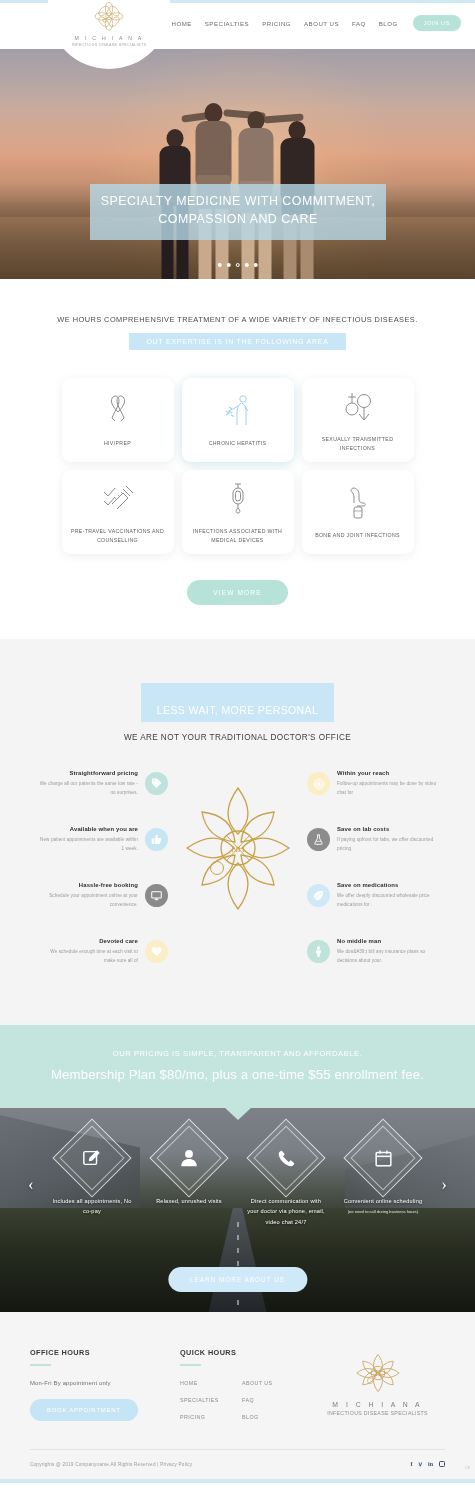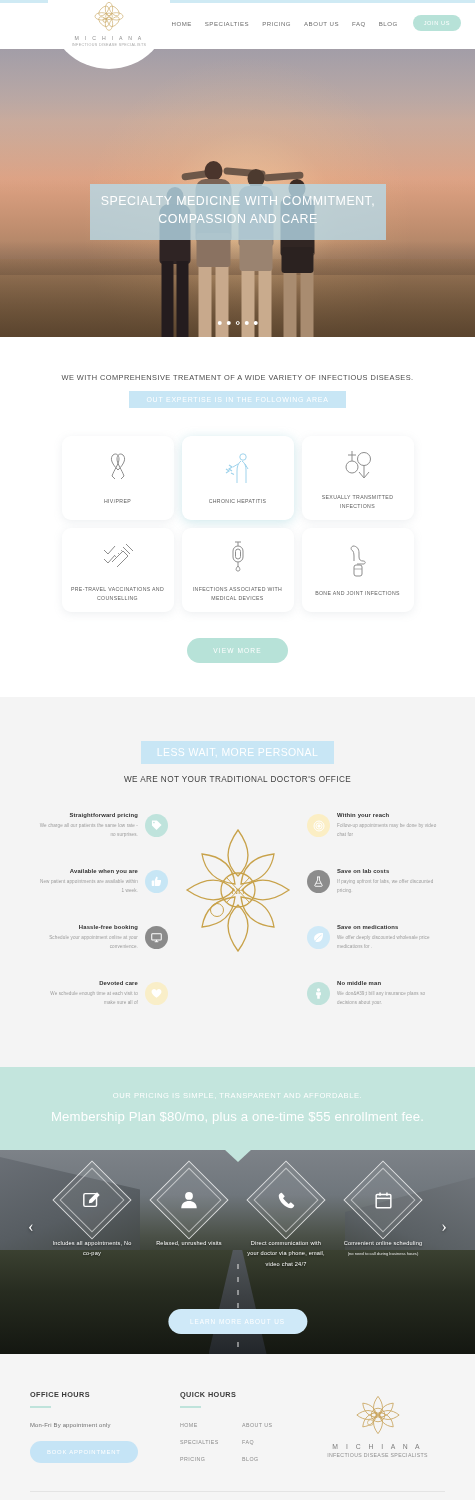--- a/index.html
+++ b/index.html
@@ -72,21 +72,21 @@
     border-radius: 11px;
     padding: 5px 11px;
     font-size: 5.6px;
     letter-spacing: 0.6px;
     margin-left: 2px;
   }
 
   
   .hero {
     position: relative;
-    height: 288px;
+    height: 230px;
     overflow: hidden;
     background: linear-gradient(to bottom,
       #b9b4bb 0%, #c0aeaa 18%, #d6a78e 34%,
       #dfa283 45%, #c08e6f 62%, #9c7a5e 78%, #7d6449 100%);
   }
   .hero-sky {
     position: absolute; inset: 0;
     background:
       radial-gradient(circle at 52% 60%, rgba(255,224,170,0.55) 0%, rgba(255,200,140,0.15) 30%, rgba(0,0,0,0) 55%),
       linear-gradient(to bottom, rgba(160,155,165,0.9) 0%, rgba(200,170,155,0.5) 25%, rgba(0,0,0,0) 50%);
@@ -227,21 +227,21 @@
     padding: 44px 0 40px;
     position: relative;
   }
   .lesswait .center { text-align: center; }
   .banner-label {
     display: inline-block;
     background: #c8e6f5;
     color: #ffffff;
     font-size: 10.5px;
     letter-spacing: 0.4px;
-    padding: 5px 16px 6px;
+    padding: 21px 16px 6px;
   }
   .lesswait h3 {
     margin-top: 11px;
     font-size: 8.2px;
     font-weight: 400;
     letter-spacing: 0.4px;
     color: #3d3d3d;
   }
   .feature-wrap {
     position: relative;
@@ -625,21 +625,21 @@
   <div class="hero-dots">
     <i></i>
     <i></i>
     <i class="hollow"></i>
     <i></i>
     <i></i>
   </div>
 </section>
 
 <section class="expertise">
-  <div class="lead">WE WITH COMPREHENSIVE TREATMENT OF A WIDE VARIETY OF INFECTIOUS DISEASES.</div>
+  <div class="lead">WE HOURS COMPREHENSIVE TREATMENT OF A WIDE VARIETY OF INFECTIOUS DISEASES.</div>
   <div class="pill-label">OUT EXPERTISE IS IN THE FOLLOWING AREA</div>
 
   <div class="card-grid">
 
     <div class="card">
       <div class="ico">
         <svg width="22" height="34" viewBox="0 0 22 34" fill="none" stroke="#8d8d8d" stroke-width="1">
           <path d="M11 18 C4 11 3 6 6 3 C9 0.5 12 3 12 7 C12 12 7 18 5 24 L8 27"></path>
           <path d="M11 18 C18 11 19 6 16 3 C13 0.5 10 3 10 7 C10 12 15 18 17 24 L14 27"></path>
         </svg>

